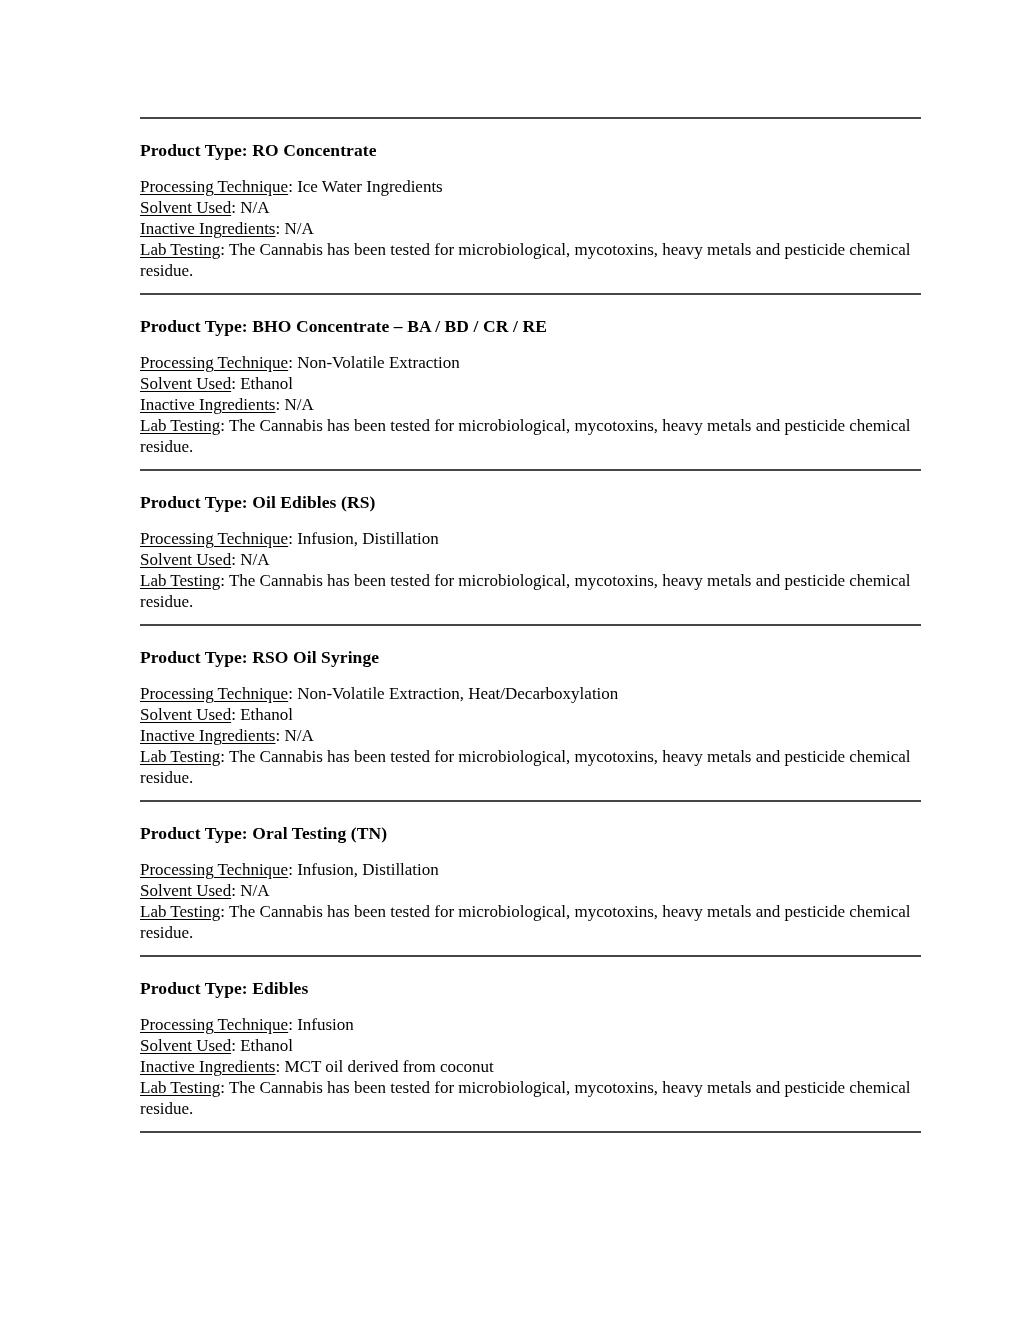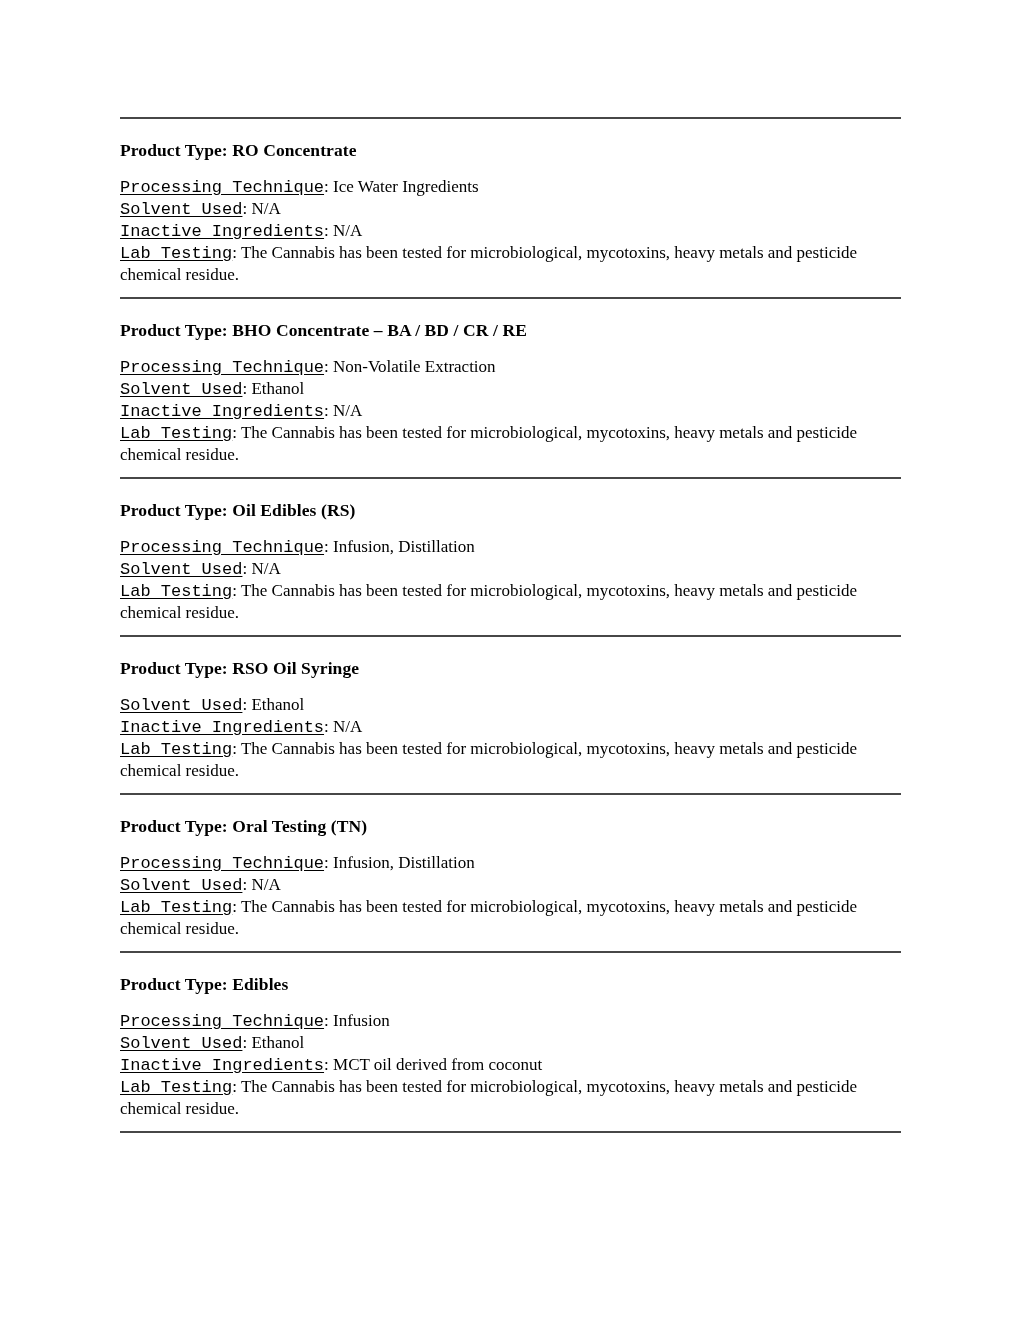--- a/index.html
+++ b/index.html
@@ -8,20 +8,21 @@
     width: 1024px;
     height: 1325px;
     font-family: "Liberation Serif", "DejaVu Serif", serif;
     color: #000000;
     overflow: hidden;
   }
   .page {
     padding-top: 117px;
     padding-left: 120px;
     width: 901px; 
+    margin-left: 20px;
   }
   .rule {
     border: none;
     border-top: 2px solid #474747;
     height: 0;
     width: 100%;
   }
   .product-title {
     margin-top: 21px;
     font-size: 17.5px;
@@ -33,21 +34,20 @@
     margin-top: 15px;
     margin-bottom: 12px;
   }
   .field {
     font-size: 17px;
     line-height: 21px;
   }
   .label {
     text-decoration: underline;
     text-underline-offset: 2px;
-    font-family: Liberation Mono, monospace;
   }
 </style>
 </head>
 <body>
 
 <div class="page">
 
   <section>
     <hr class="rule">
     <h2 class="product-title">Product Type: RO Concentrate</h2>
@@ -77,20 +77,21 @@
       <p class="field"><span class="label">Processing Technique</span><span>:</span> <span>Infusion, Distillation</span></p>
       <p class="field"><span class="label">Solvent Used</span><span>:</span> <span>N/A</span></p>
       <p class="field"><span class="label">Lab Testing</span><span>:</span> <span>The Cannabis has been tested for microbiological, mycotoxins, heavy metals and pesticide chemical residue.</span></p>
     </div>
   </section>
 
   <section>
     <hr class="rule">
     <h2 class="product-title">Product Type: RSO Oil Syringe</h2>
     <div class="fields">
+      <p class="field"><span class="label">Processing Technique</span><span>:</span> <span>Non-Volatile Extraction, Heat/Decarboxylation</span></p>
       <p class="field"><span class="label">Solvent Used</span><span>:</span> <span>Ethanol</span></p>
       <p class="field"><span class="label">Inactive Ingredients</span><span>:</span> <span>N/A</span></p>
       <p class="field"><span class="label">Lab Testing</span><span>:</span> <span>The Cannabis has been tested for microbiological, mycotoxins, heavy metals and pesticide chemical residue.</span></p>
     </div>
   </section>
 
   <section>
     <hr class="rule">
     <h2 class="product-title">Product Type: Oral Testing (TN)</h2>
     <div class="fields">

